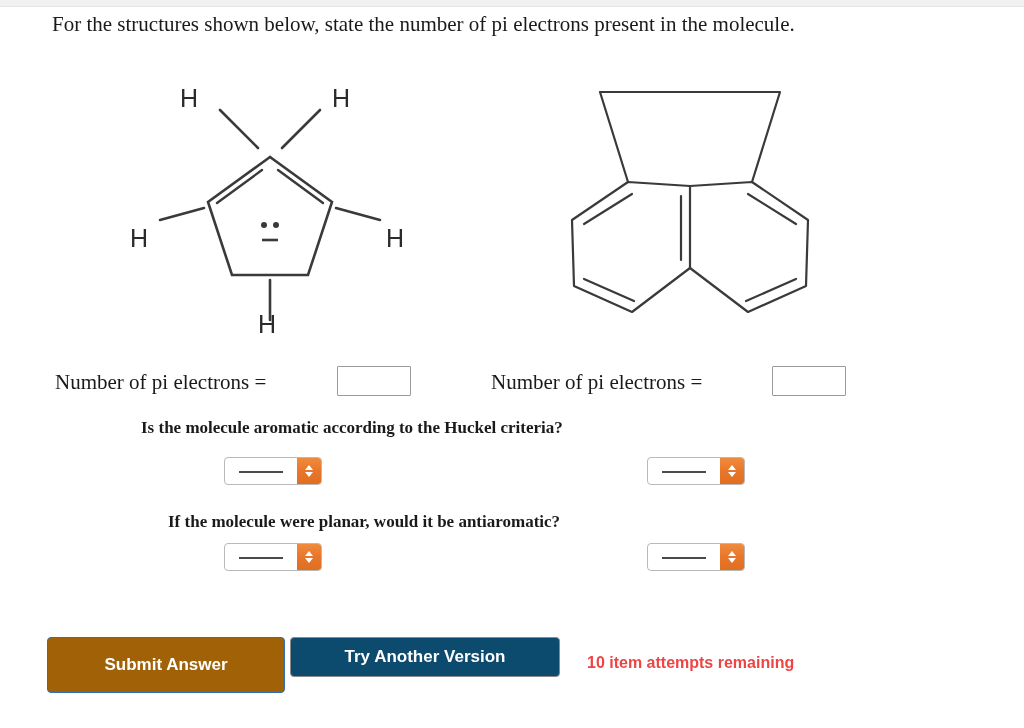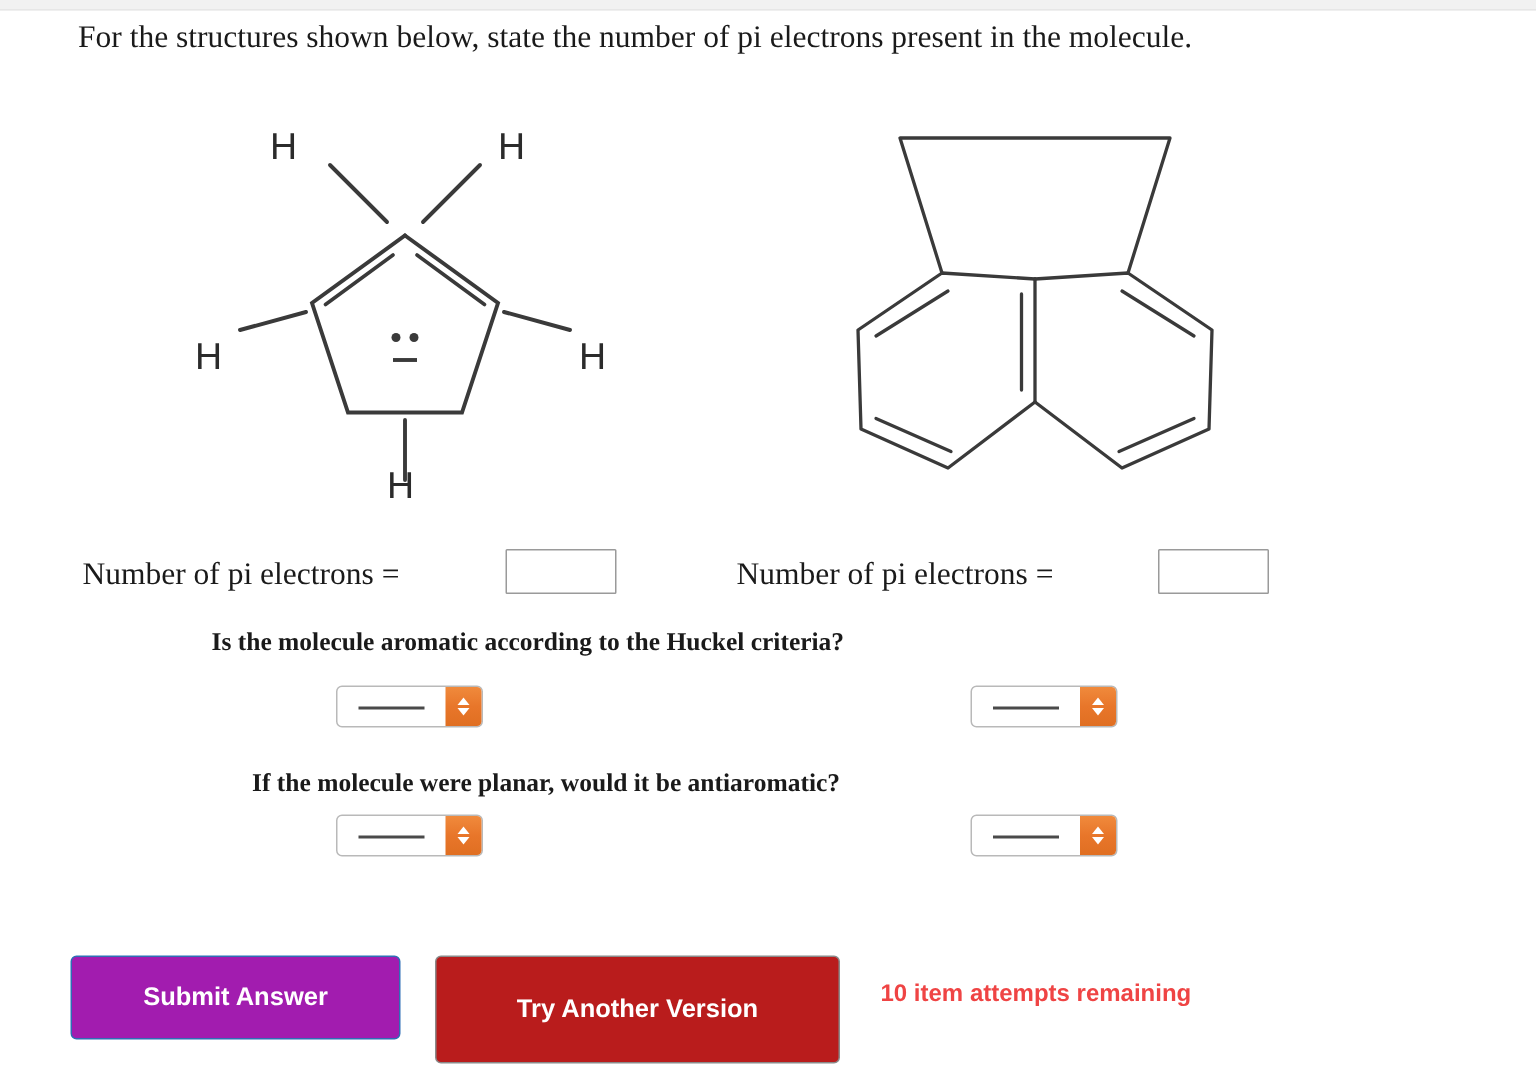--- a/index.html
+++ b/index.html
@@ -131,31 +131,31 @@
     color: #ffffff;
     display: flex;
     align-items: center;
     justify-content: center;
     border-radius: 4px;
     box-sizing: border-box;
   }
   .btn-submit {
     left: 47px;
     top: 637px;
-    width: 220px;
+    width: 238px;
     height: 56px;
-    background: #a21caf;
+    background: #a16207;
     border: 1px solid #2e6fb5;
   }
   .btn-another {
     left: 290px;
     top: 637px;
     width: 270px;
-    height: 72px;
-    background: #b91c1c;
+    height: 40px;
+    background: #0c4a6e;
     border: 1px solid #8a8a8a;
   }
   .attempts {
     position: absolute;
     left: 587px;
     top: 654px;
     font-family: "Liberation Sans", sans-serif;
     font-weight: bold;
     font-size: 16px;
     color: #ef4444;

